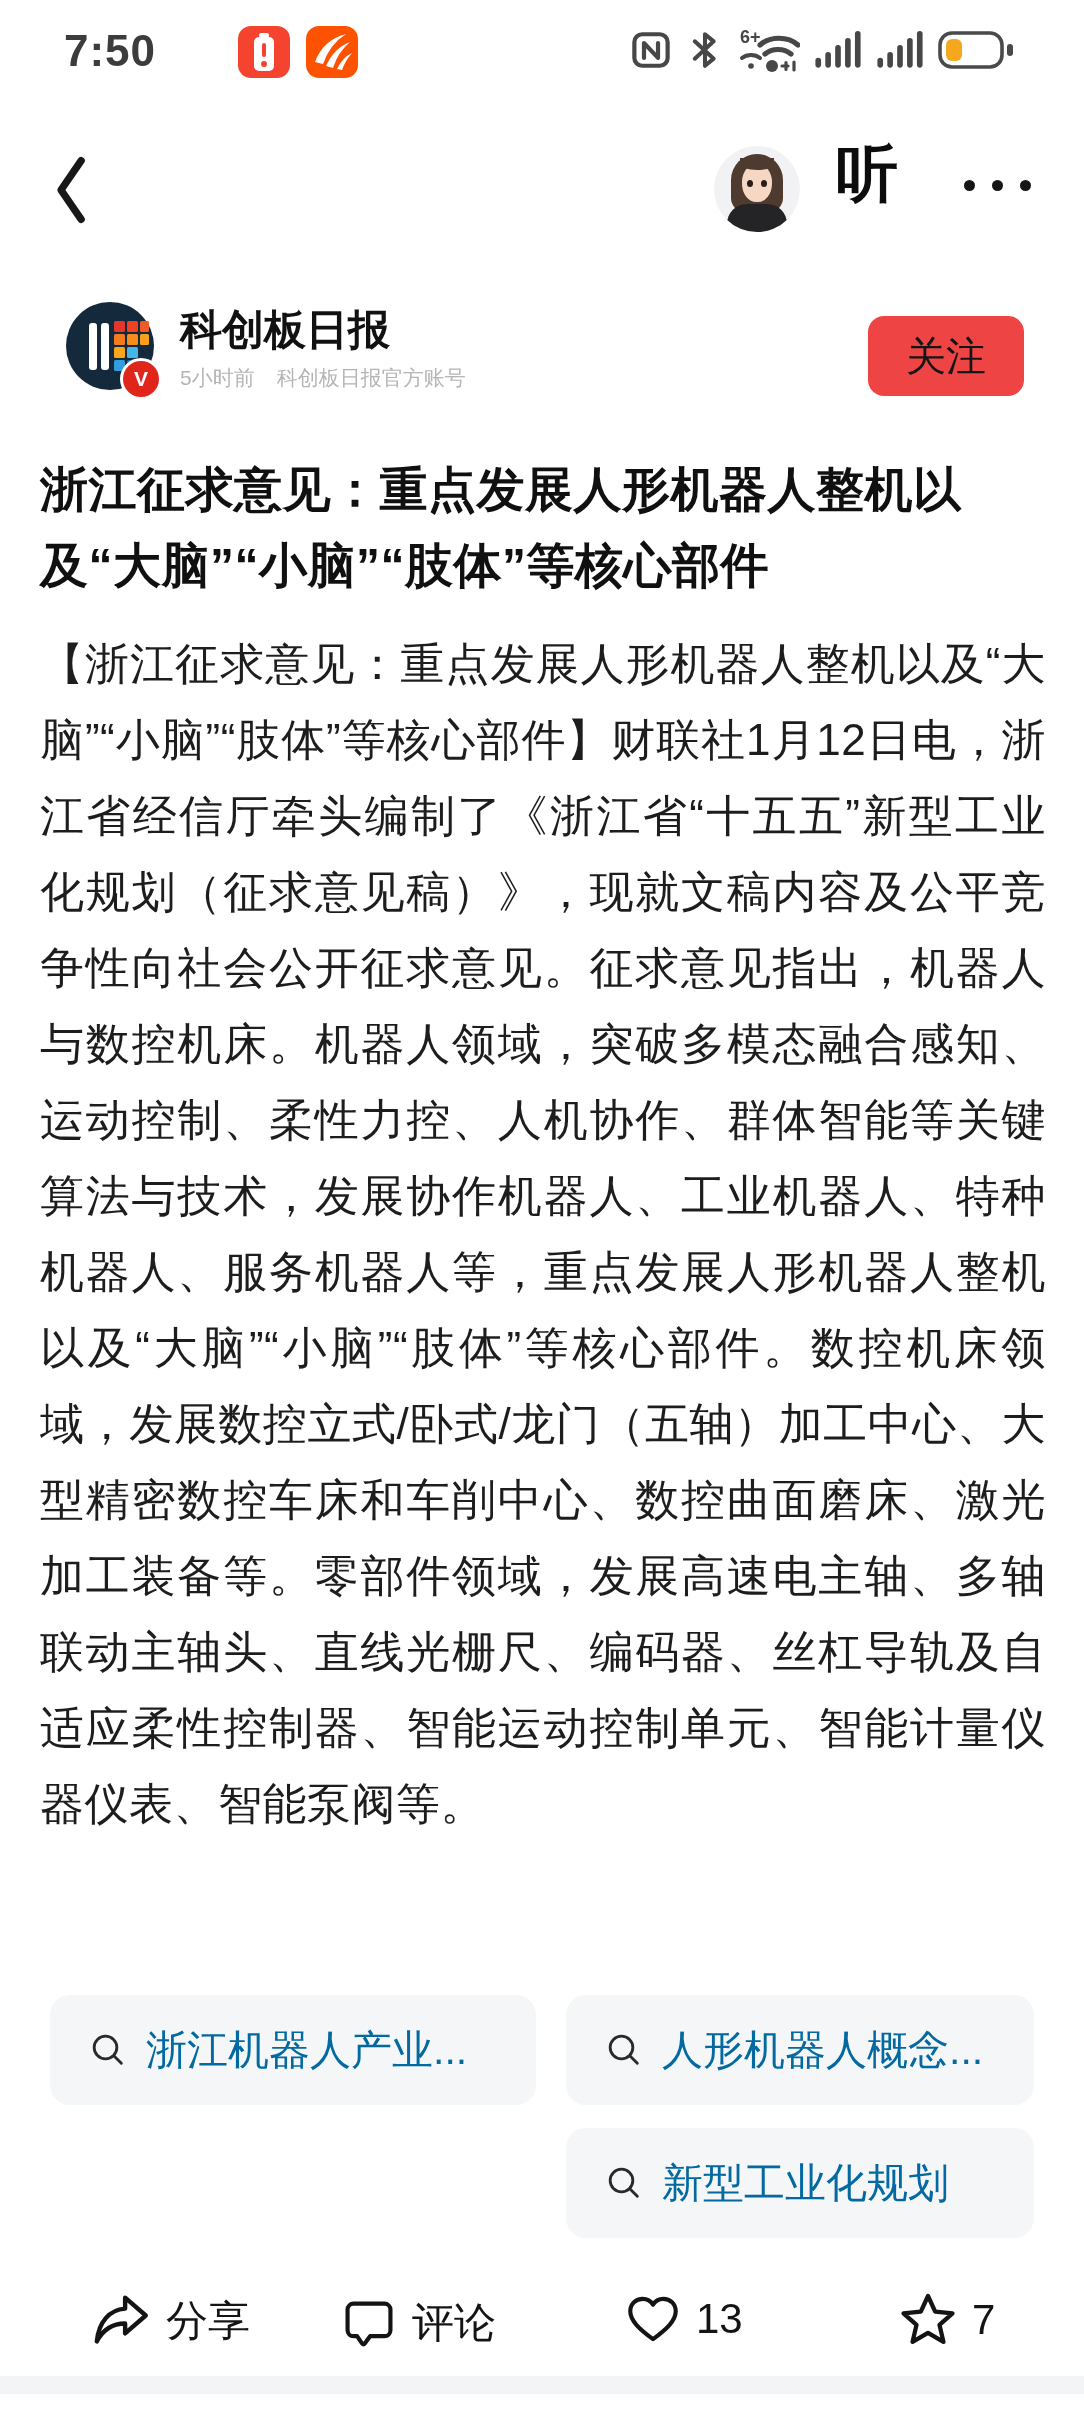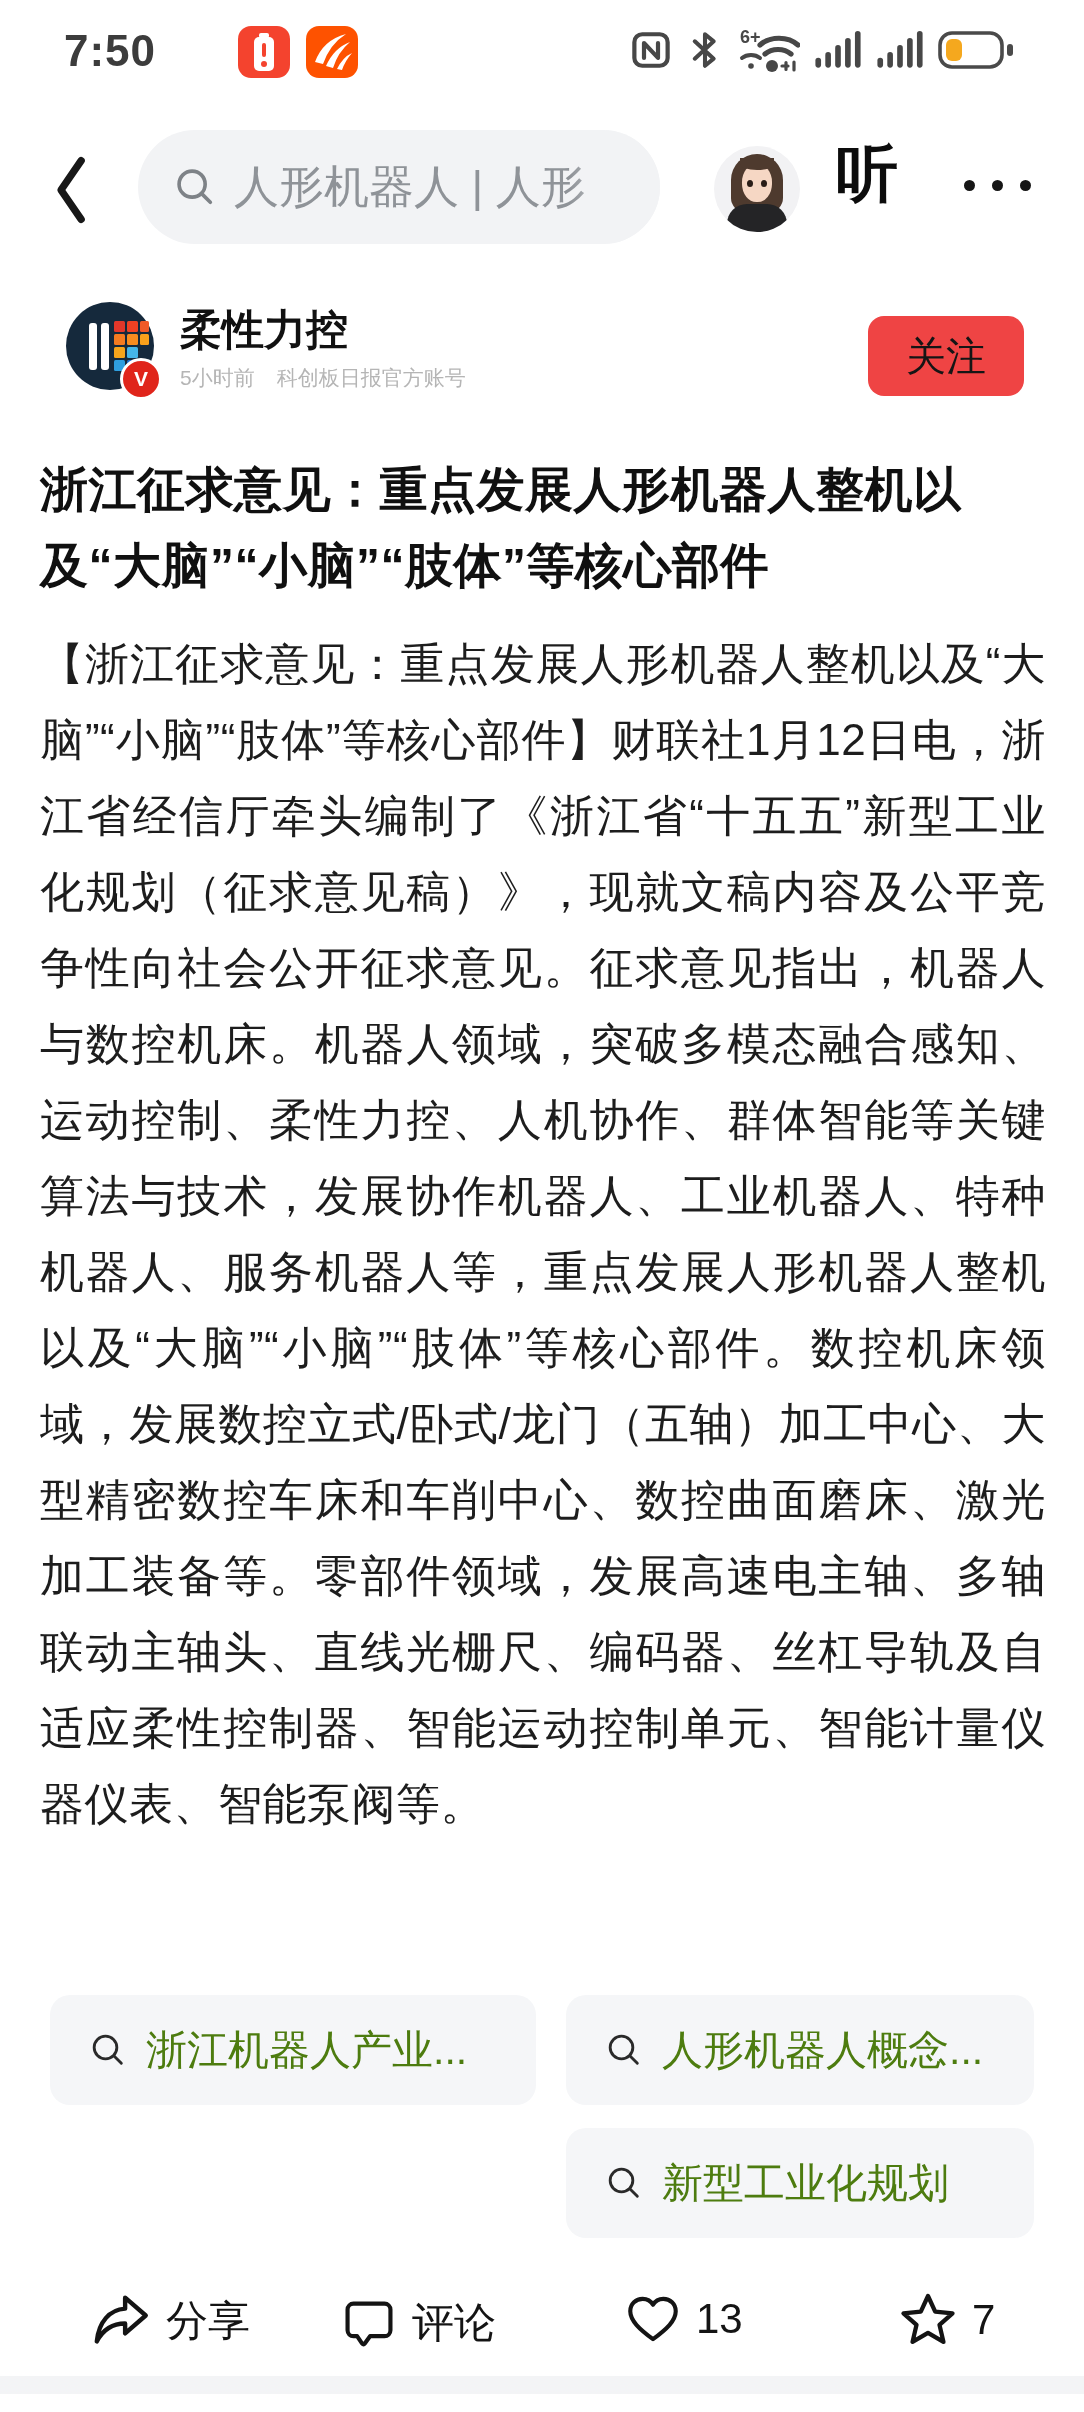--- a/index.html
+++ b/index.html
@@ -48,21 +48,21 @@
 
   
   .title{position:absolute;left:40px;top:452px;width:1006px;font-size:48px;line-height:76px;font-weight:700;color:#101010;
          letter-spacing:0.5px;}
   .bodytext{position:absolute;left:40px;top:626px;width:1006px;height:1342px;font-size:44px;line-height:76px;font-weight:400;
          color:#1d1d1d;text-align:justify;overflow:hidden;letter-spacing:0.5px;}
 
   
   .chip{position:absolute;height:110px;border-radius:20px;background:#f5f6f8;display:flex;align-items:center;overflow:hidden;}
   .chip .mag{margin-left:38px;flex:none;}
-  .chip .lbl{margin-left:18px;font-size:41px;color:#4d7c0f;white-space:nowrap;}
+  .chip .lbl{margin-left:18px;font-size:41px;color:#0369a1;white-space:nowrap;}
   .chip.c0{left:50px; top:1995px;width:486px;}
   .chip.c1{left:566px;top:1995px;width:468px;text-align:right;}
   .chip.c2{left:50px; top:2128px;width:486px;}
   .chip.c3{left:566px;top:2128px;width:468px;}
 
   
   .actions{position:absolute;left:0;top:2282px;width:1084px;height:84px;}
   .act{position:absolute;display:flex;align-items:center;gap:12px;font-size:42px;color:#141414;}
   .act.share{left:88px;top:6px;}
   .act.comment{left:338px;top:10px;}
@@ -135,28 +135,20 @@
     </span>
   </div>
 
   <div class="nav">
     <span class="back">
       <svg width="44" height="78" viewBox="0 0 24 40">
         <path d="M17 4 L6 20 L17 36" fill="none" stroke="#181818" stroke-width="4" stroke-linecap="round" stroke-linejoin="round"></path>
       </svg>
     </span>
 
-    <div class="searchpill">
-      <svg class="mag" width="46" height="46" viewBox="0 0 24 24">
-        <circle cx="10.5" cy="10.5" r="6.8" fill="none" stroke="#7e8287" stroke-width="1.9"></circle>
-        <path d="M15.6 15.6 L20 20" stroke="#7e8287" stroke-width="1.9" stroke-linecap="round"></path>
-      </svg>
-      <span class="query">人形机器人 | 人形</span>
-      <span class="fade"></span>
-    </div>
 
     <div class="nav-avatar">
       <span class="hair"></span>
       <span class="face"></span>
       <span class="bang"></span>
       <span class="eye l"></span>
       <span class="eye r"></span>
       <span class="body"></span>
     </div>
 
@@ -181,21 +173,21 @@
         <rect x="48" y="32" width="11" height="11" rx="1.5" fill="#f47b20"></rect>
         <rect x="61" y="32" width="11" height="11" rx="1.5" fill="#f68b1f"></rect>
         <rect x="74" y="32" width="9" height="11" rx="1.5" fill="#f9a11b"></rect>
         <rect x="48" y="45" width="11" height="11" rx="1.5" fill="#f6a51c"></rect>
         <rect x="61" y="45" width="11" height="11" rx="1.5" fill="#45b5e8"></rect>
         <rect x="48" y="58" width="11" height="11" rx="1.5" fill="#2f9fe0"></rect>
         <rect x="61" y="58" width="11" height="11" rx="1.5" fill="#1d6fd1"></rect>
       </svg>
       <span class="vbadge">V</span>
     </span>
-    <span class="pubname">柔性力控</span>
+    <span class="pubname">科创板日报</span>
     <span class="pubmeta">
       <span>5小时前</span><span class="sep"></span><span>科创板日报官方账号</span>
     </span>
     <span class="follow">关注</span>
   </div>
 
   <div class="title">浙江征求意见：重点发展人形机器人整机以及“大脑”“小脑”“肢体”等核心部件</div>
   <div class="bodytext">【浙江征求意见：重点发展人形机器人整机以及“大脑”“小脑”“肢体”等核心部件】财联社1月12日电，浙江省经信厅牵头编制了《浙江省“十五五”新型工业化规划（征求意见稿）》，现就文稿内容及公平竞争性向社会公开征求意见。征求意见指出，机器人与数控机床。机器人领域，突破多模态融合感知、运动控制、柔性力控、人机协作、群体智能等关键算法与技术，发展协作机器人、工业机器人、特种机器人、服务机器人等，重点发展人形机器人整机以及“大脑”“小脑”“肢体”等核心部件。数控机床领域，发展数控立式/卧式/龙门（五轴）加工中心、大型精密数控车床和车削中心、数控曲面磨床、激光加工装备等。零部件领域，发展高速电主轴、多轴联动主轴头、直线光栅尺、编码器、丝杠导轨及自适应柔性控制器、智能运动控制单元、智能计量仪器仪表、智能泵阀等。</div>
 
   <div class="chip c0">

